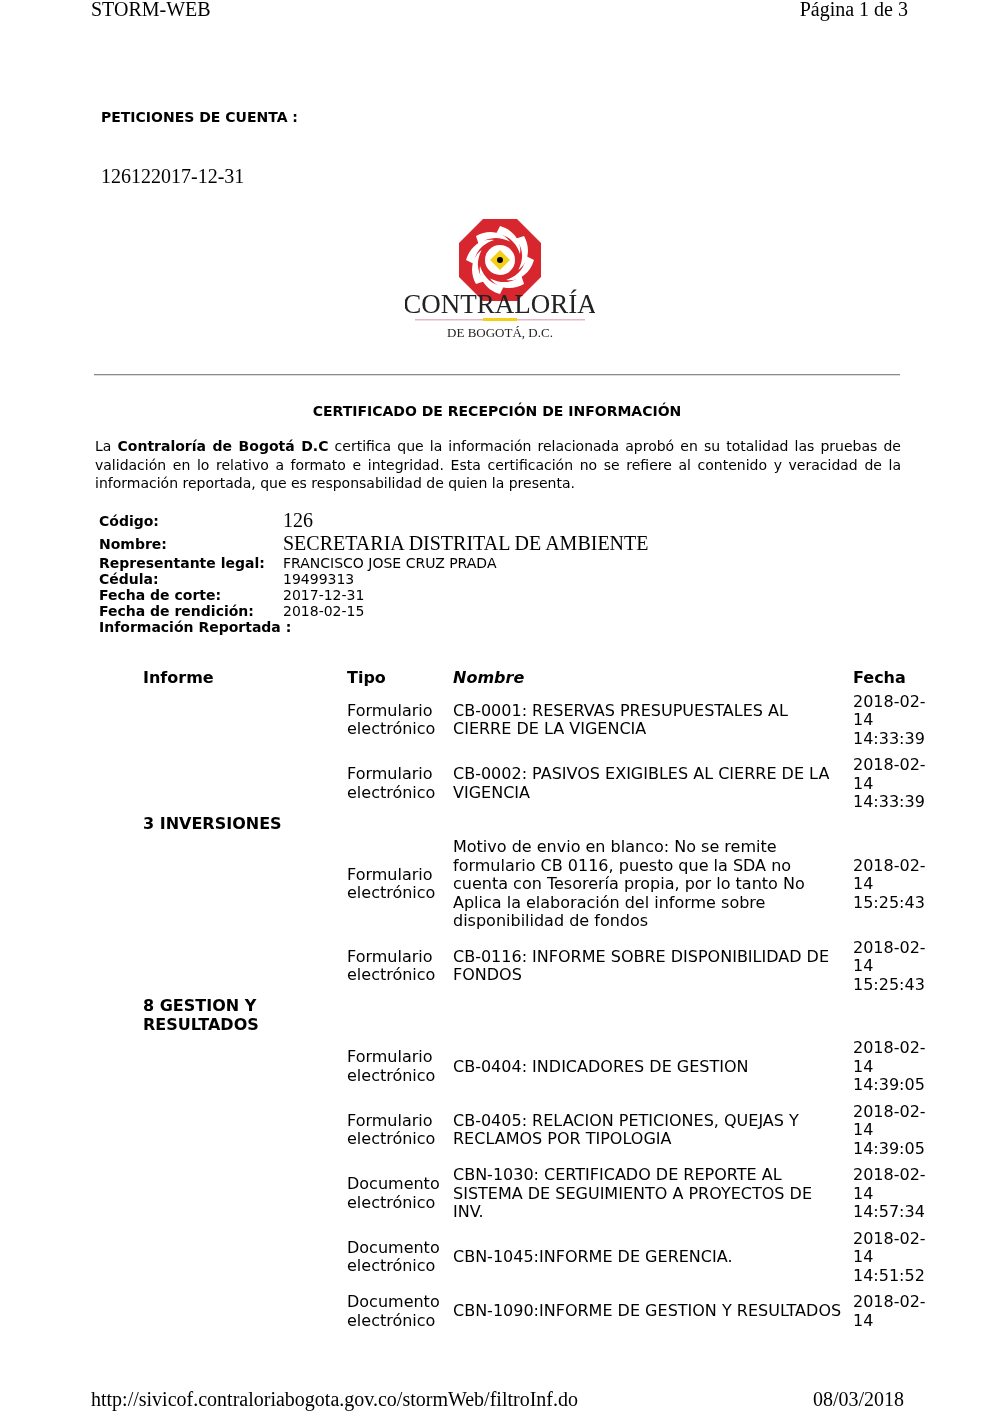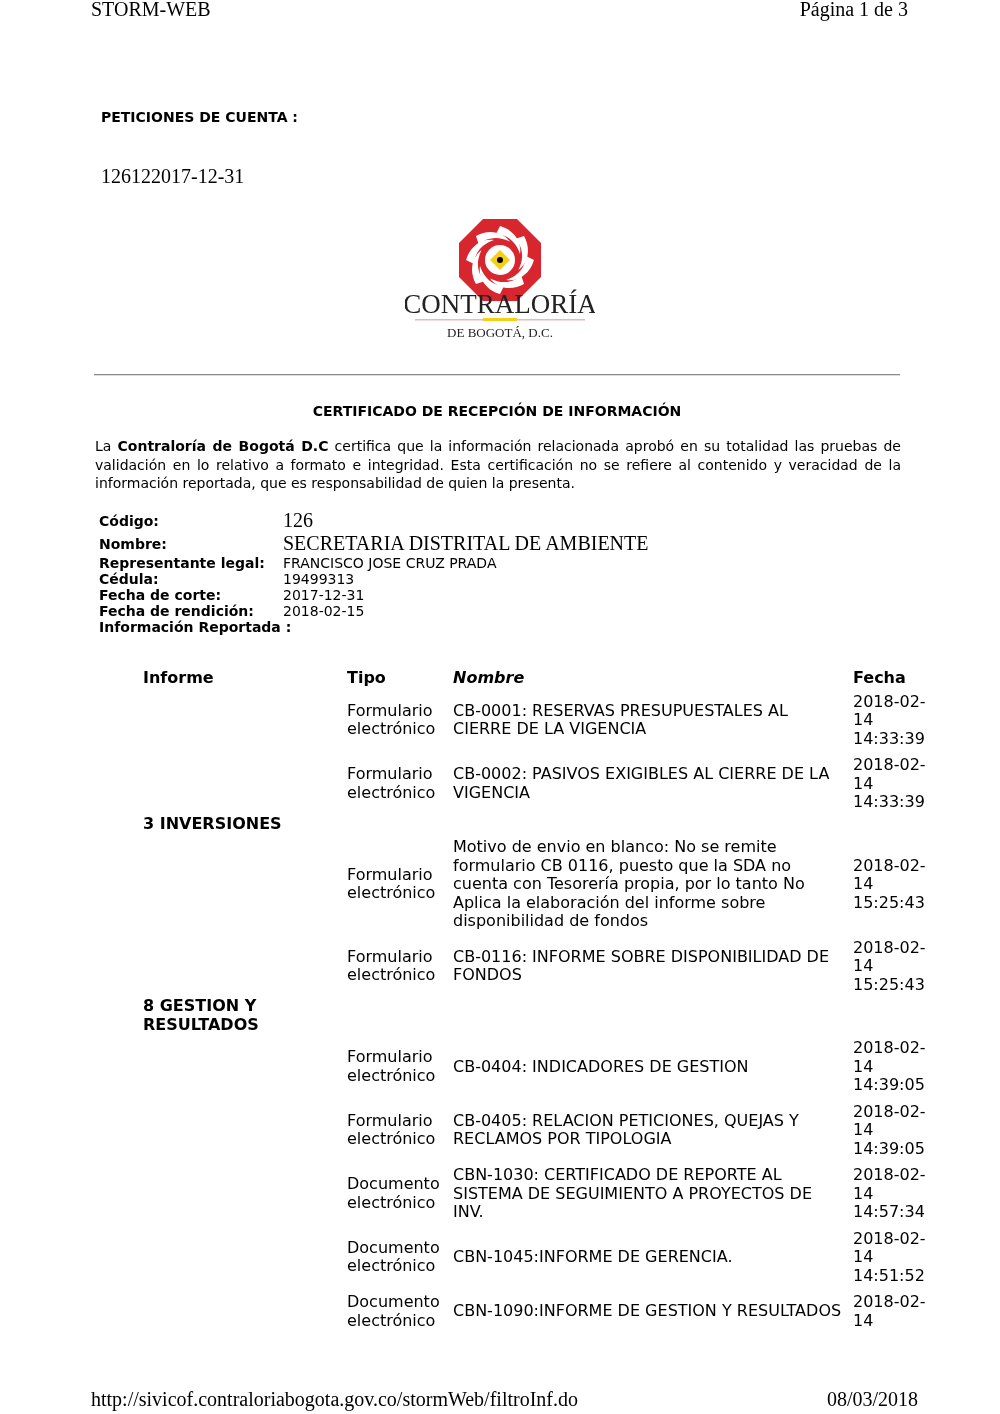--- a/index.html
+++ b/index.html
@@ -18,21 +18,21 @@
   .info-row { display: flex; align-items: center; }
   .info-key { width: 184px; font-weight: bold; }
   .info-val-big { font-size: 20px; }
   table.rep { position: absolute; left: 92px; top: 667px; border-collapse: collapse; font-size: 16px; margin-left: 48px; }
   table.rep td, table.rep th { padding: 0 3px; vertical-align: middle; text-align: left; line-height: 18.5px; }
   table.rep th { font-weight: bold; padding-top: 2px; padding-bottom: 0; }
   .c1 { width: 198px; } .c2 { width: 100px; } .c3 { width: 394px; font-style: italic; } .c4 { width: 90px; }
   tr.sect td { font-weight: bold; vertical-align: top; }
   tr.item td { padding-top: 5px; padding-bottom: 3px; }
   .footer-left { position: absolute; left: 91px; top: 1388px; font-size: 20px; }
-  .footer-right { position: absolute; right: 82px; top: 1388px; font-size: 20px; }
+  .footer-right { position: absolute; right: 96px; top: 1388px; font-size: 20px; }
 </style>
 </head>
 <body>
 
 <div class="hdr-left serif">STORM-WEB</div>
 <div class="hdr-right serif">Página 1 de 3</div>
 
 <div class="cert-label sans">PETICIONES DE CUENTA :</div>
 <div class="cert-num serif">126122017-12-31</div>
 

